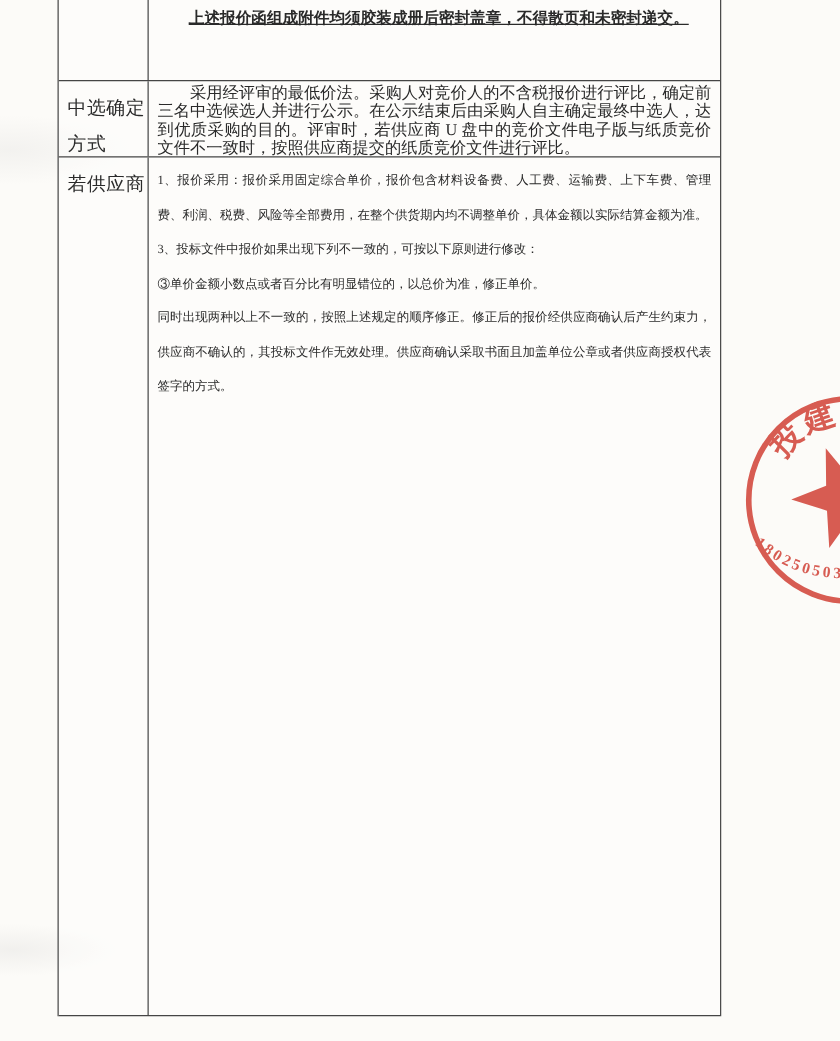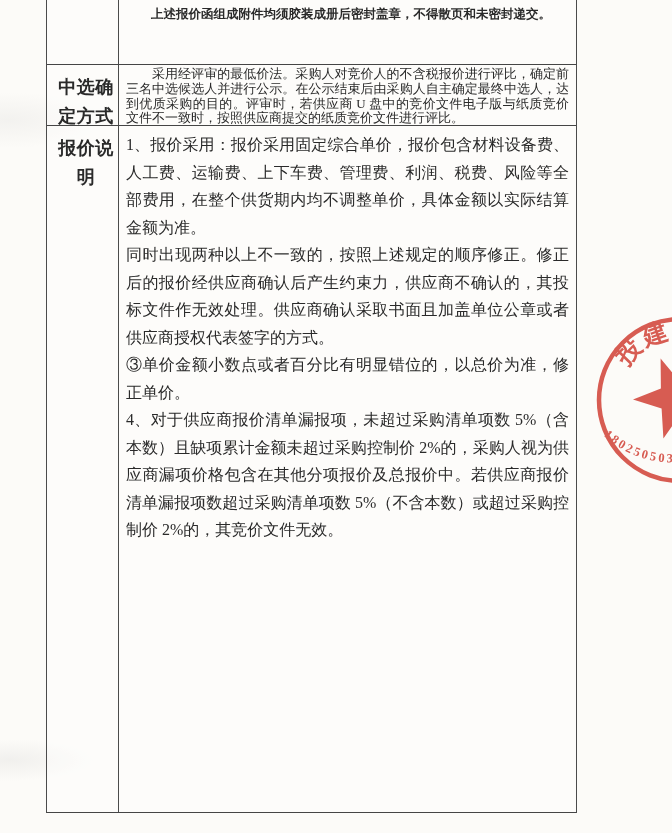--- a/index.html
+++ b/index.html
@@ -33,45 +33,44 @@
     box-sizing: border-box;
   }
   .t-row.r1 { height: 65px; }
   .t-row.r2 { height: 61px; }
   .t-row.r3 { height: 687px; }
   .cell-label {
     width: 72px;
     flex: 0 0 72px;
     border-right: 1px solid #4b4b4b;
     box-sizing: border-box;
-    font-weight: 700;
-    font-size: 18px;
+    font-weight: 400;
+    font-size: 15px;
     padding: 8px 0 0 7px;
     line-height: 29px;
     letter-spacing: 0.5px;
     overflow: hidden;
-    text-align: center;
   }
   .cell-content {
     flex: 1 1 auto;
     box-sizing: border-box;
     padding: 0 7px;
     overflow: hidden;
   }
   .cell-content p {
     margin: 0;
     text-align: justify;
     text-align-last: left;
   }
-  .r1 .cell-content { padding-top: 5px; }
+  .r1 .cell-content { padding-top: 5px; text-decoration: underline; }
   .r1 .cell-content p { font-size: 12.5px; line-height: 18px; text-indent: 2em; font-weight: 600; }
   .r2 .cell-content { padding-top: 2px; }
   .r2 .cell-content p { font-size: 13px; line-height: 14.8px; text-indent: 2em; }
   .r3 .cell-content { padding-top: 5px; }
-  .r3 .cell-content p { font-size: 16px; line-height: 27.5px; }
+  .r3 .cell-content p { font-size: 10px; line-height: 27.5px; }
   .seal {
     position: absolute;
     left: 586px; top: 312px;
     width: 200px; height: 200px;
     opacity: 0.88;
     mix-blend-mode: multiply;
   }
   .seal text { font-family: "Liberation Serif", "DejaVu Serif", serif; font-weight: 700; }
   .seal .arc-chars { font-size: 25px; letter-spacing: 3px; }
   .seal .arc-nums { font-size: 12.5px; letter-spacing: 2.5px; }
@@ -91,26 +90,26 @@
     </div>
 
     <div class="t-row r2">
       <div class="cell-label">中选确定方式</div>
       <div class="cell-content">
         <p>采用经评审的最低价法。采购人对竞价人的不含税报价进行评比，确定前三名中选候选人并进行公示。在公示结束后由采购人自主确定最终中选人，达到优质采购的目的。评审时，若供应商 U 盘中的竞价文件电子版与纸质竞价文件不一致时，按照供应商提交的纸质竞价文件进行评比。</p>
       </div>
     </div>
 
     <div class="t-row r3">
-      <div class="cell-label">报价说明</div>
+      <div class="cell-label">若供应商</div>
       <div class="cell-content">
         <p>1、报价采用：报价采用固定综合单价，报价包含材料设备费、人工费、运输费、上下车费、管理费、利润、税费、风险等全部费用，在整个供货期内均不调整单价，具体金额以实际结算金额为准。</p>
+        <p>3、投标文件中报价如果出现下列不一致的，可按以下原则进行修改：</p>
+        <p>③单价金额小数点或者百分比有明显错位的，以总价为准，修正单价。</p>
         <p>同时出现两种以上不一致的，按照上述规定的顺序修正。修正后的报价经供应商确认后产生约束力，供应商不确认的，其投标文件作无效处理。供应商确认采取书面且加盖单位公章或者供应商授权代表签字的方式。</p>
-        <p>③单价金额小数点或者百分比有明显错位的，以总价为准，修正单价。</p>
-        <p>4、对于供应商报价清单漏报项，未超过采购清单项数 5%（含本数）且缺项累计金额未超过采购控制价 2%的，采购人视为供应商漏项价格包含在其他分项报价及总报价中。若供应商报价清单漏报项数超过采购清单项数 5%（不含本数）或超过采购控制价 2%的，其竞价文件无效。</p>
       </div>
     </div>
 
   </div>
 
   <svg class="seal" viewBox="0 0 200 200" xmlns="http://www.w3.org/2000/svg">
     <defs>
       <path id="sealArcTop" d="M 32 88 A 62 62 0 0 1 156 88" fill="none"></path>
       <path id="sealArcNum" d="M 16 122 Q 50 154 98 150" fill="none"></path>
     </defs>

